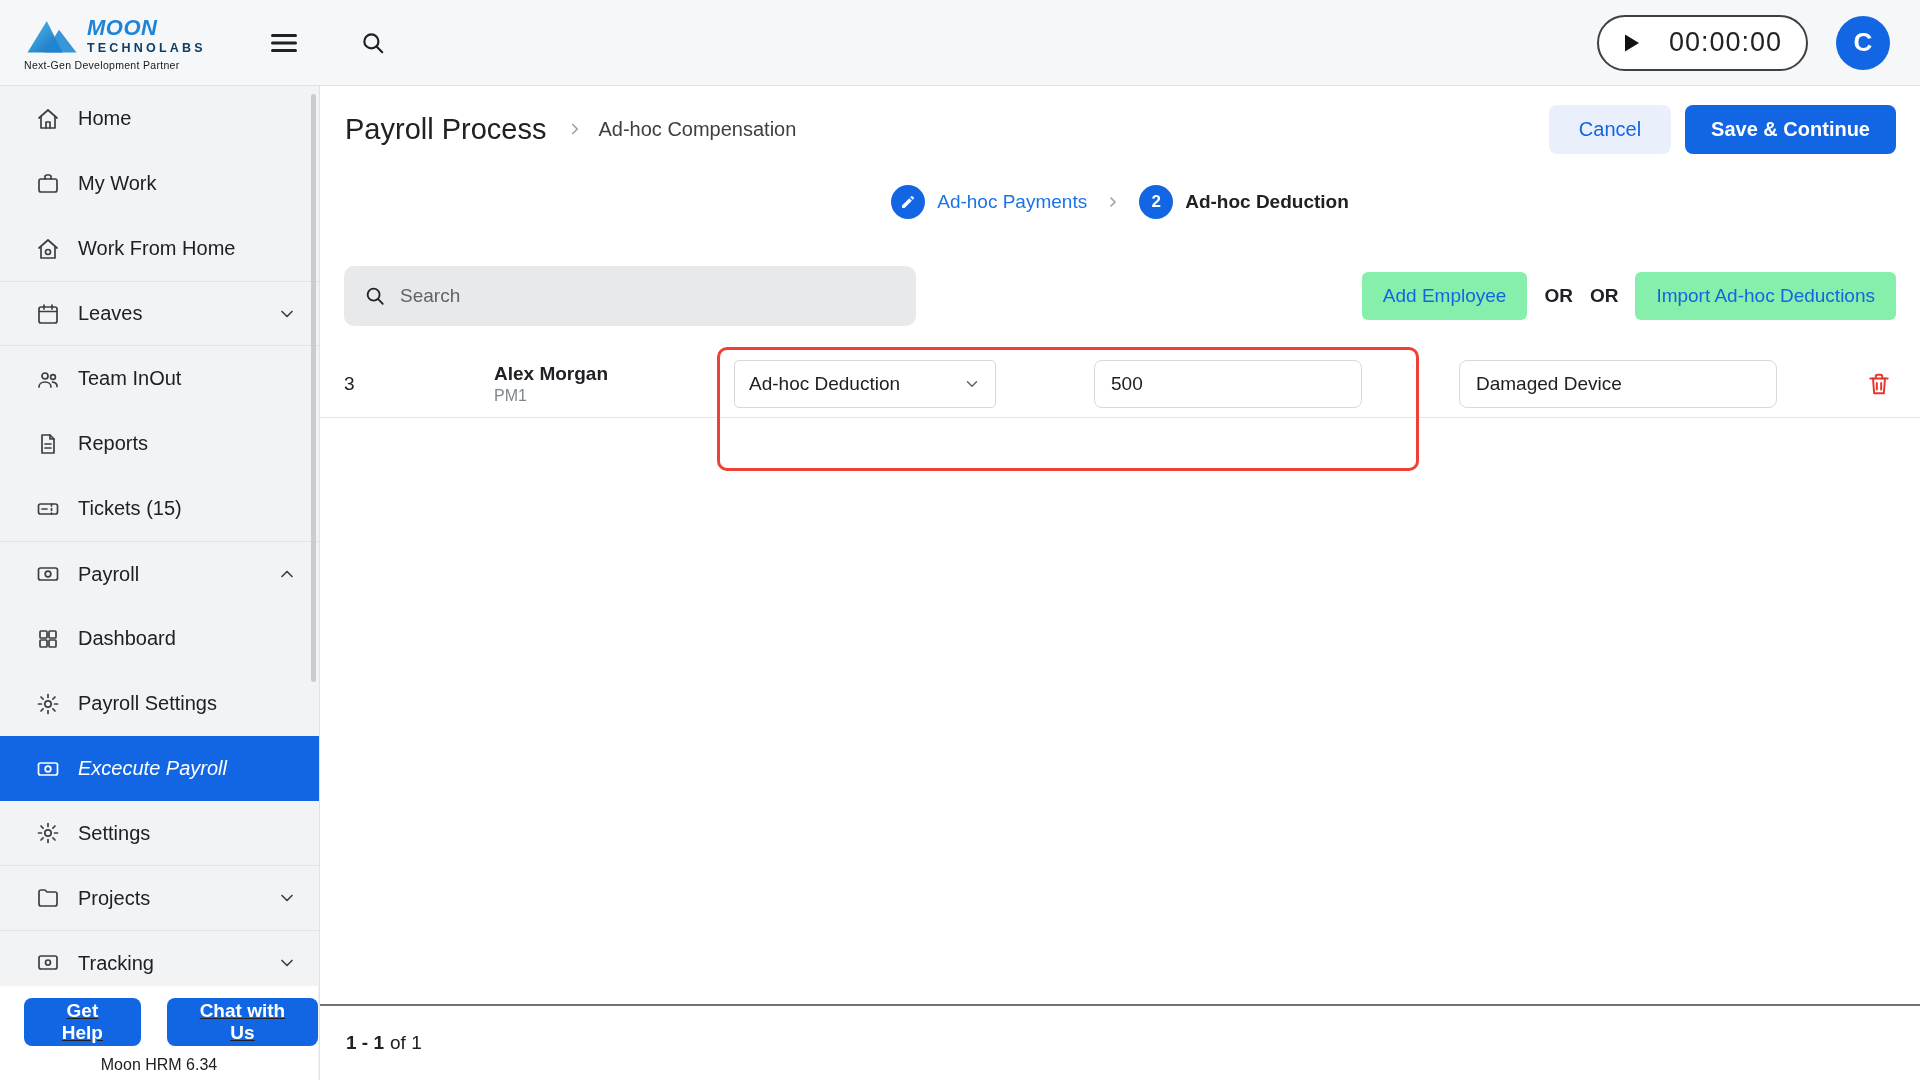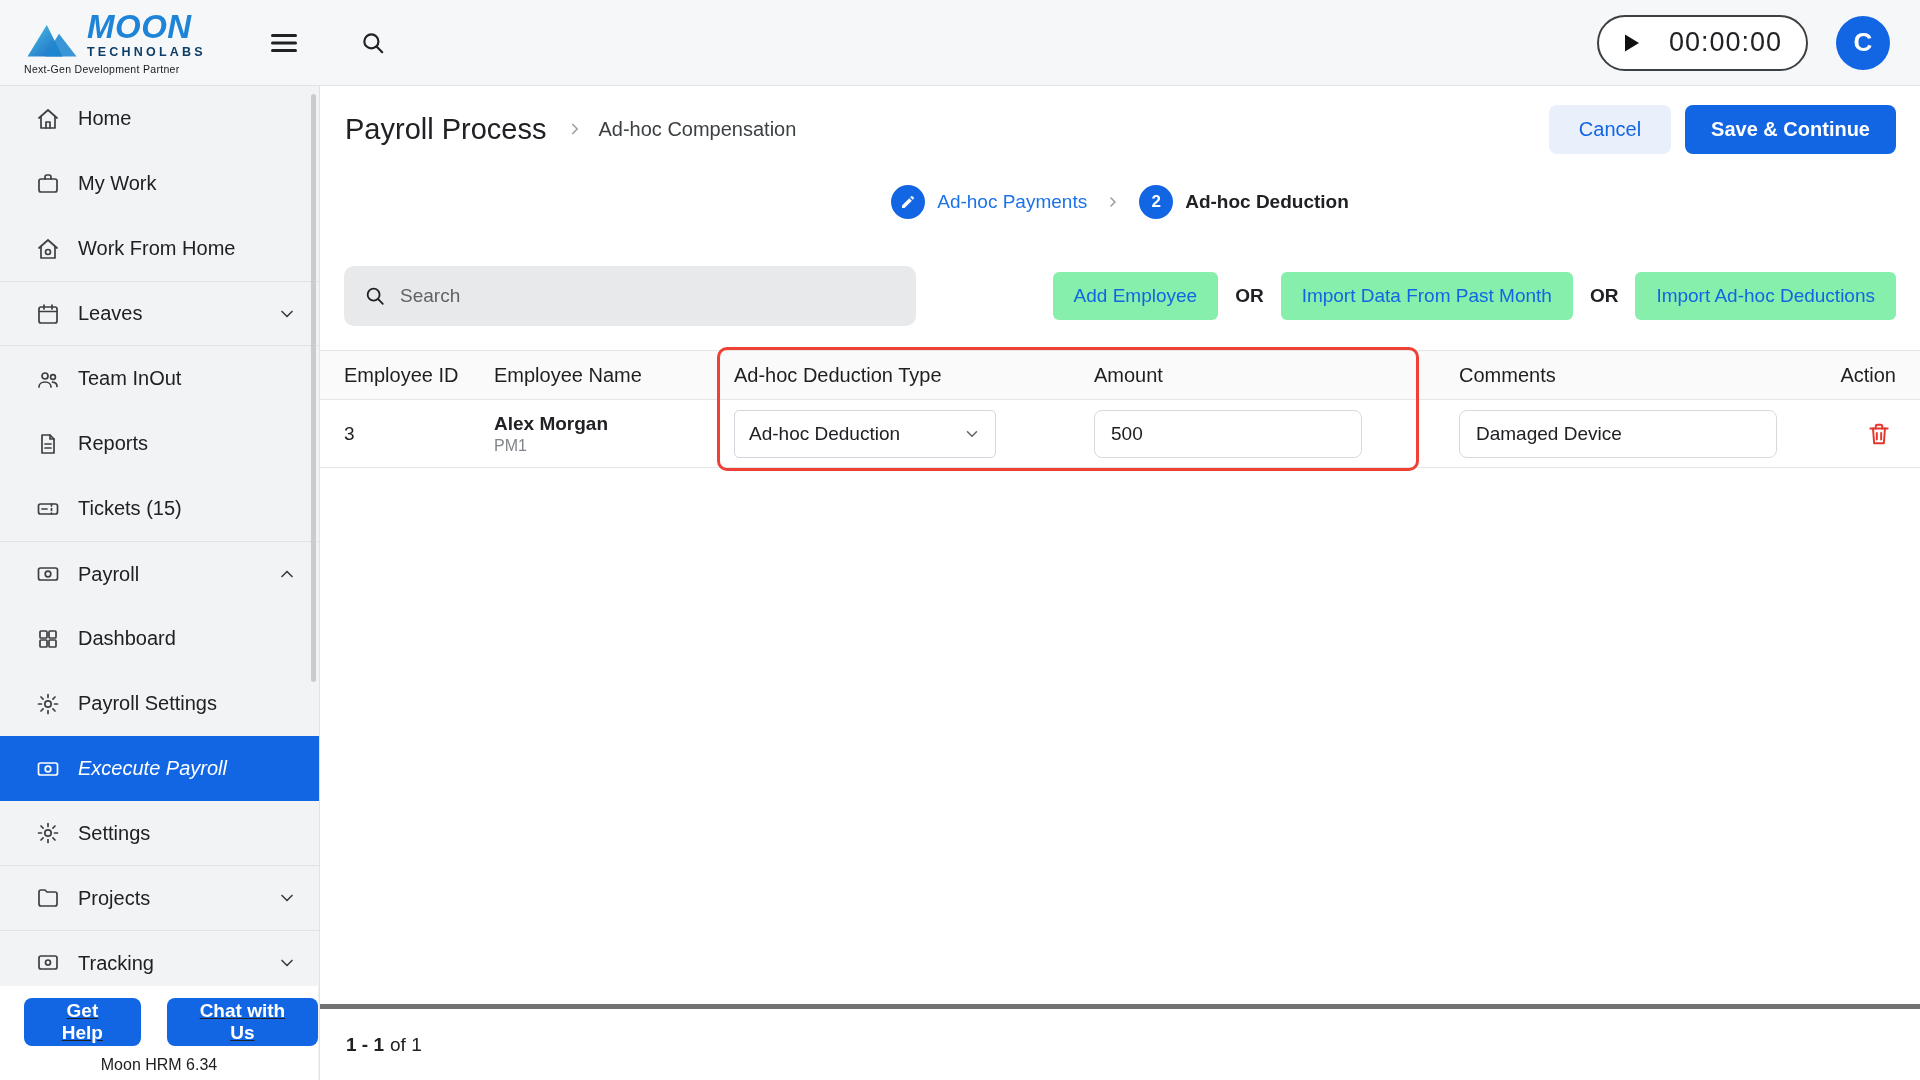--- a/index.html
+++ b/index.html
@@ -7,21 +7,21 @@
     font-family:"Liberation Sans", sans-serif; color:#202124; }
 
   
   .topbar { height:86px; background:#f6f7f8; border-bottom:1px solid #e0e2e4;
     display:flex; align-items:center; }
   .brand-wrap { width:320px; flex:0 0 320px; display:flex; align-items:center;
     justify-content:space-between; padding:0 14px 0 24px; height:100%; }
   .logo { display:flex; flex-direction:column; cursor:pointer; }
   .logo-top { display:flex; align-items:flex-end; gap:7px; }
   .logo-col { display:flex; flex-direction:column; line-height:1; }
-  .logo-moon { font-size:33px; font-weight:800; font-style:italic; color:#1d84d8; letter-spacing:.5px; }
+  .logo-moon { font-size:22px; font-weight:800; font-style:italic; color:#1d84d8; letter-spacing:.5px; }
   .logo-sub { font-size:12.5px; font-weight:700; letter-spacing:3.2px; color:#0c3e68; margin-top:3px; }
   .logo-tagline { font-size:10.5px; color:#1a1a1a; margin-top:4px; letter-spacing:.3px; }
   .hamburger { background:none; border:none; cursor:pointer; padding:8px; display:flex; }
   .hamburger svg { display:block; }
   .top-search { background:none; border:none; cursor:pointer; margin-left:32px; padding:8px; display:flex; }
   .topbar-spacer { flex:1; }
   .timer { display:flex; align-items:center; gap:28px; border:2px solid #3c4043; background:#fff;
     border-radius:30px; height:56px; padding:0 24px; cursor:pointer; }
   .timer-text { font-size:27px; font-weight:500; letter-spacing:1px; color:#202124; }
   .avatar { width:54px; height:54px; border-radius:50%; background:#1266e3; color:#fff;
@@ -105,21 +105,21 @@
   .cell-input { height:48px; border:1px solid #d6dade; border-radius:8px; padding:0 16px;
     font-size:19px; font-family:inherit; color:#202124; outline:none; background:#fff; }
   .cell-input.amount { width:268px; }
   .cell-input.comments { width:318px; }
   .td-action { justify-self:end; }
   .trash { background:none; border:none; cursor:pointer; color:#e5362c; display:flex; padding:4px; }
 
   .annotation { position:absolute; left:397px; top:-3px; width:702px; height:124px;
     border:3px solid #ef4036; border-radius:10px; pointer-events:none; }
 
-  .pager { height:76px; border-top:5px solid #737373; display:flex; align-items:center;
+  .pager { height:76px; border-top:2px solid #737373; display:flex; align-items:center;
     gap:6px; padding:0 26px; background:#fff; }
   .pg-range { font-size:19px; font-weight:700; color:#202124; }
   .pg-of { font-size:19px; color:#202124; }
 </style>
 </head>
 <body>
 
 <header class="topbar">
   <div class="brand-wrap">
     <div class="logo">
@@ -373,35 +373,26 @@
         <div class="searchbox">
           <svg width="22" height="22" viewBox="0 0 24 24" fill="none" stroke="currentColor" stroke-width="2" stroke-linecap="round">
               <circle cx="10.5" cy="10.5" r="6.5"></circle>
               <path d="M15.5 15.5l5 5"></path>
             </svg>
           <input placeholder="Search" style="">
         </div>
         <div class="toolbar-actions">
           <button class="btn-light">Add Employee</button>
           <span class="or-text">OR</span>
-          <button class="btn-light">Import Data From Past Month</button>
           <span class="or-text">OR</span>
           <button class="btn-light">Import Ad-hoc Deductions</button>
         </div>
       </div>
 
       <div class="table-wrap">
-        <div class="thead">
-          <div class="th">Employee ID</div>
-          <div class="th">Employee Name</div>
-          <div class="th">Ad-hoc Deduction Type</div>
-          <div class="th">Amount</div>
-          <div class="th">Comments</div>
-          <div class="th th-action">Action</div>
-        </div>
         <div class="trow">
           <div class="td">3</div>
           <div class="td">
             <div class="emp-name">Alex Morgan</div>
             <div class="emp-role">PM1</div>
           </div>
           <div class="td">
             <div class="select">
               <span>Ad-hoc Deduction</span>
               <span class="chev">

